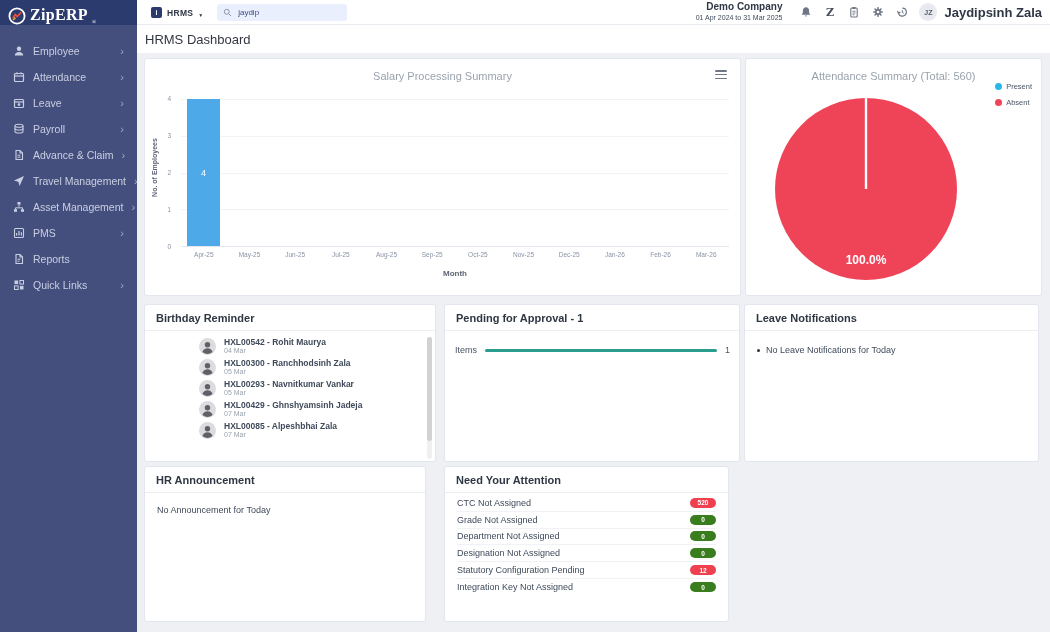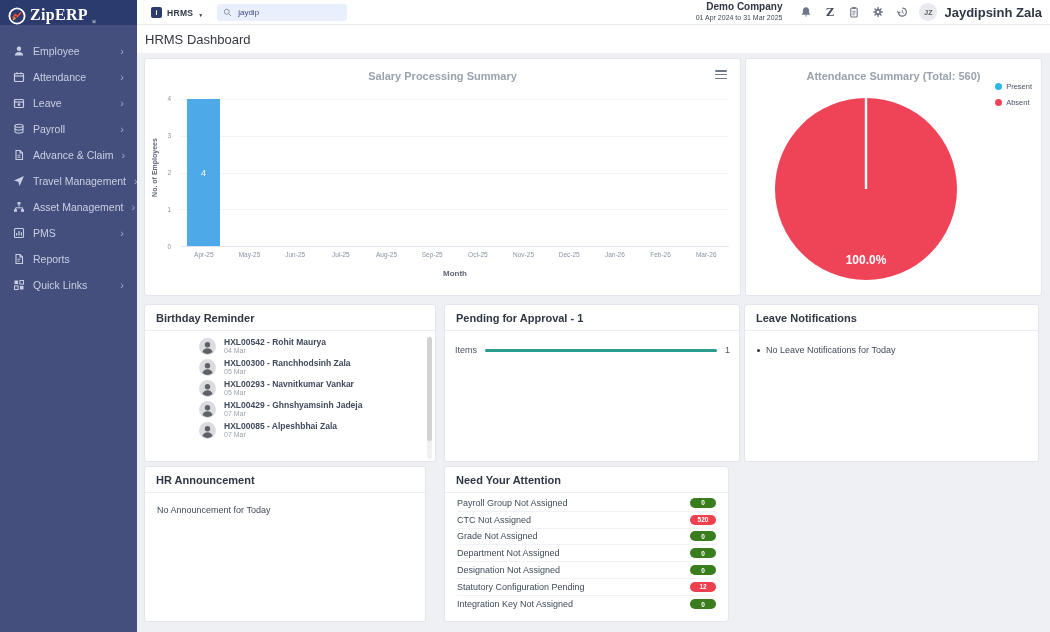--- a/index.html
+++ b/index.html
@@ -52,21 +52,21 @@
   .card-h{padding:7px 11px 6px 11px;font-size:11px;font-weight:600;color:#2f3744;border-bottom:1px solid #eceef3;}
   #card-salary{left:144px;top:58px;width:597px;height:238px;}
   #card-pie{left:745px;top:58px;width:297px;height:238px;}
   #card-birthday{left:144px;top:304px;width:292px;height:158px;}
   #card-pending{left:444px;top:304px;width:296px;height:158px;}
   #card-leave{left:744px;top:304px;width:295px;height:158px;}
   #card-announce{left:144px;top:466px;width:282px;height:156px;}
   #card-attention{left:444px;top:466px;width:285px;height:156px;}
 
   
-  .chart-title{text-align:center;color:#9aa3ad;font-weight:bold;font-size:11px;margin-top:11px;}
+  .chart-title{text-align:center;color:#9aa3ad;font-weight:normal;font-size:11px;margin-top:11px;}
   .burger{position:absolute;right:13px;top:11px;width:12px;cursor:pointer;}
   .burger div{height:1.6px;background:#6f7787;margin-bottom:2.2px;border-radius:1px;}
   .plot{position:absolute;left:36px;top:40px;width:548px;height:147px;}
   .gl{position:absolute;left:0;width:100%;height:1px;background:#f1f3f7;}
   .gl.base{background:#e3e6ed;}
   .yticks{position:absolute;left:10px;top:36px;height:155px;width:16px;display:flex;
           flex-direction:column-reverse;justify-content:space-between;text-align:right;
           font-size:6.5px;color:#8a93a5;}
   .bar{position:absolute;left:6px;width:33px;top:0;bottom:0;background:#4da9e8;
        display:flex;align-items:center;justify-content:center;color:#fff;font-size:9px;}
@@ -473,24 +473,20 @@
 
   <section class="card" id="card-announce">
     <div class="card-h">HR Announcement</div>
     <div class="plain-msg">No Announcement for Today</div>
   </section>
 
   <section class="card" id="card-attention">
     <div class="card-h">Need Your Attention</div>
     <div class="attn-list">
 
-        <div class="attn-row">
-          <span class="attn-label">Payroll Group Not Assigned</span>
-          <span class="badge ok">0</span>
-        </div>
 
         <div class="attn-row">
           <span class="attn-label">CTC Not Assigned</span>
           <span class="badge alert">520</span>
         </div>
 
         <div class="attn-row">
           <span class="attn-label">Grade Not Assigned</span>
           <span class="badge ok">0</span>
         </div>

